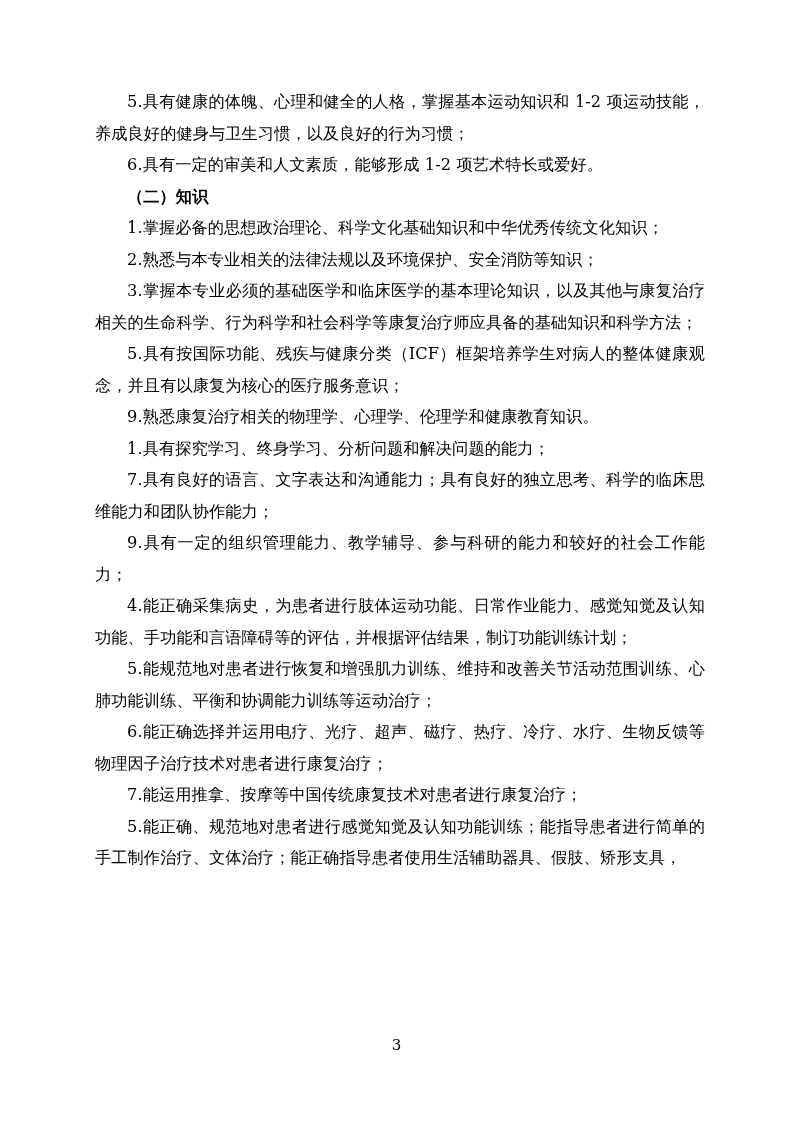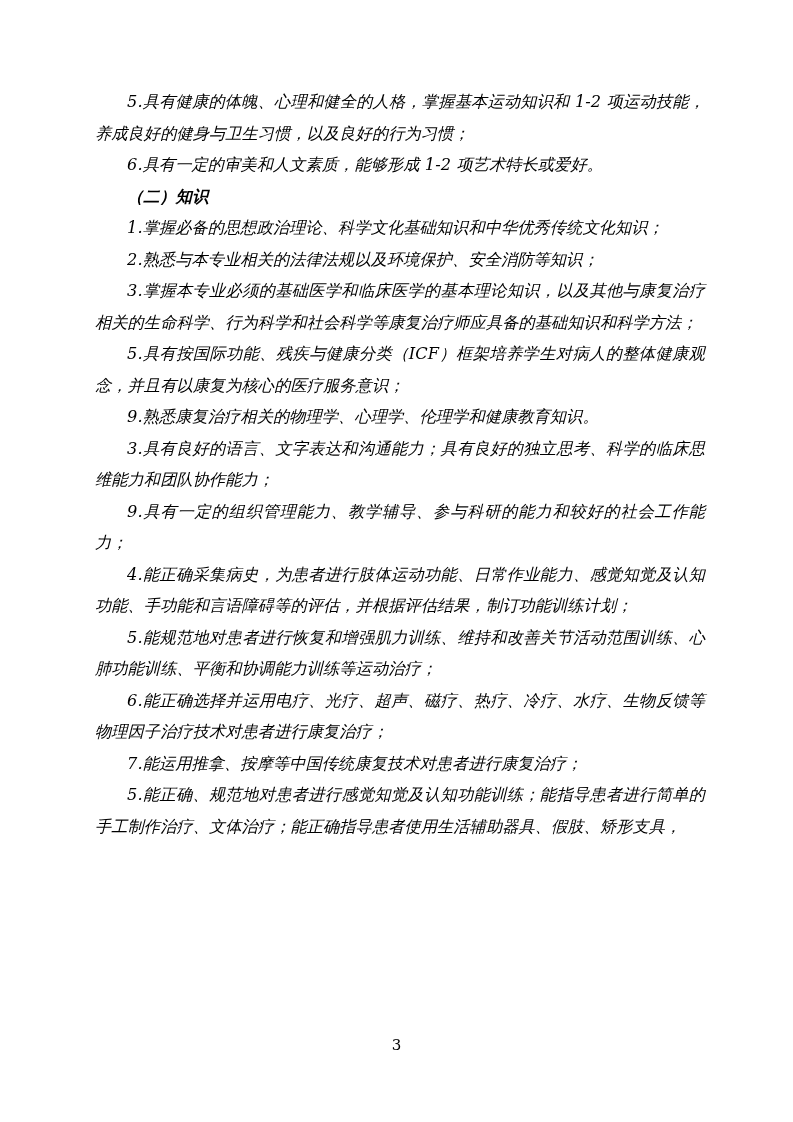--- a/index.html
+++ b/index.html
@@ -21,21 +21,20 @@
     top: 0;
     width: 793px;
     height: 1122px;
     background: #fff;
   }
   .content {
     position: absolute;
     left: 95px;
     top: 86px;
     width: 610px;
-    font-style: italic;
   }
   p {
     margin: 0;
     font-size: 16.2px;
     line-height: 31.5px;
     text-align: justify;
     text-justify: inter-ideograph;
     letter-spacing: 0.1px;
   }
   p.indent {
@@ -61,21 +60,22 @@
 <div class="page">
   <div class="content">
       <p class="indent">5.具有健康的体魄、心理和健全的人格，掌握基本运动知识和 1-2 项运动技能，养成良好的健身与卫生习惯，以及良好的行为习惯；</p>
       <p class="indent">6.具有一定的审美和人文素质，能够形成 1-2 项艺术特长或爱好。</p>
       <p class="heading">（二）知识</p>
       <p class="indent">1.掌握必备的思想政治理论、科学文化基础知识和中华优秀传统文化知识；</p>
       <p class="indent">2.熟悉与本专业相关的法律法规以及环境保护、安全消防等知识；</p>
       <p class="indent">3.掌握本专业必须的基础医学和临床医学的基本理论知识，以及其他与康复治疗相关的生命科学、行为科学和社会科学等康复治疗师应具备的基础知识和科学方法；</p>
       <p class="indent">5.具有按国际功能、残疾与健康分类（ICF）框架培养学生对病人的整体健康观念，并且有以康复为核心的医疗服务意识；</p>
       <p class="indent">9.熟悉康复治疗相关的物理学、心理学、伦理学和健康教育知识。</p>
-      <p class="indent">3.具有良好的语言、文字表达和沟通能力；具有良好的独立思考、科学的临床思维能力和团队协作能力；</p>
+      <p class="indent">1.具有探究学习、终身学习、分析问题和解决问题的能力；</p>
+      <p class="indent">7.具有良好的语言、文字表达和沟通能力；具有良好的独立思考、科学的临床思维能力和团队协作能力；</p>
       <p class="indent">9.具有一定的组织管理能力、教学辅导、参与科研的能力和较好的社会工作能力；</p>
       <p class="indent">4.能正确采集病史，为患者进行肢体运动功能、日常作业能力、感觉知觉及认知功能、手功能和言语障碍等的评估，并根据评估结果，制订功能训练计划；</p>
       <p class="indent">5.能规范地对患者进行恢复和增强肌力训练、维持和改善关节活动范围训练、心肺功能训练、平衡和协调能力训练等运动治疗；</p>
       <p class="indent">6.能正确选择并运用电疗、光疗、超声、磁疗、热疗、冷疗、水疗、生物反馈等物理因子治疗技术对患者进行康复治疗；</p>
       <p class="indent">7.能运用推拿、按摩等中国传统康复技术对患者进行康复治疗；</p>
       <p class="indent">5.能正确、规范地对患者进行感觉知觉及认知功能训练；能指导患者进行简单的手工制作治疗、文体治疗；能正确指导患者使用生活辅助器具、假肢、矫形支具，</p>
     </div>
   <div class="pagenum">3</div>
 </div>
 

